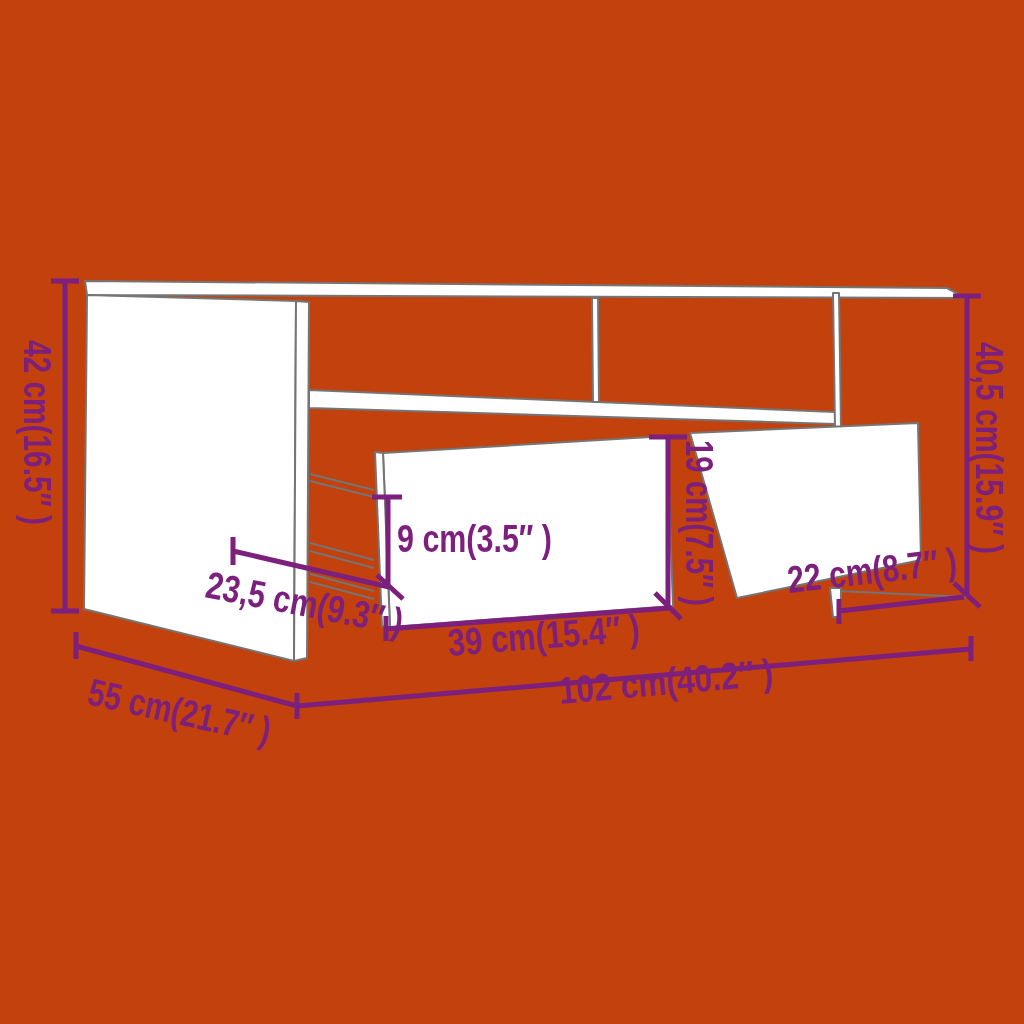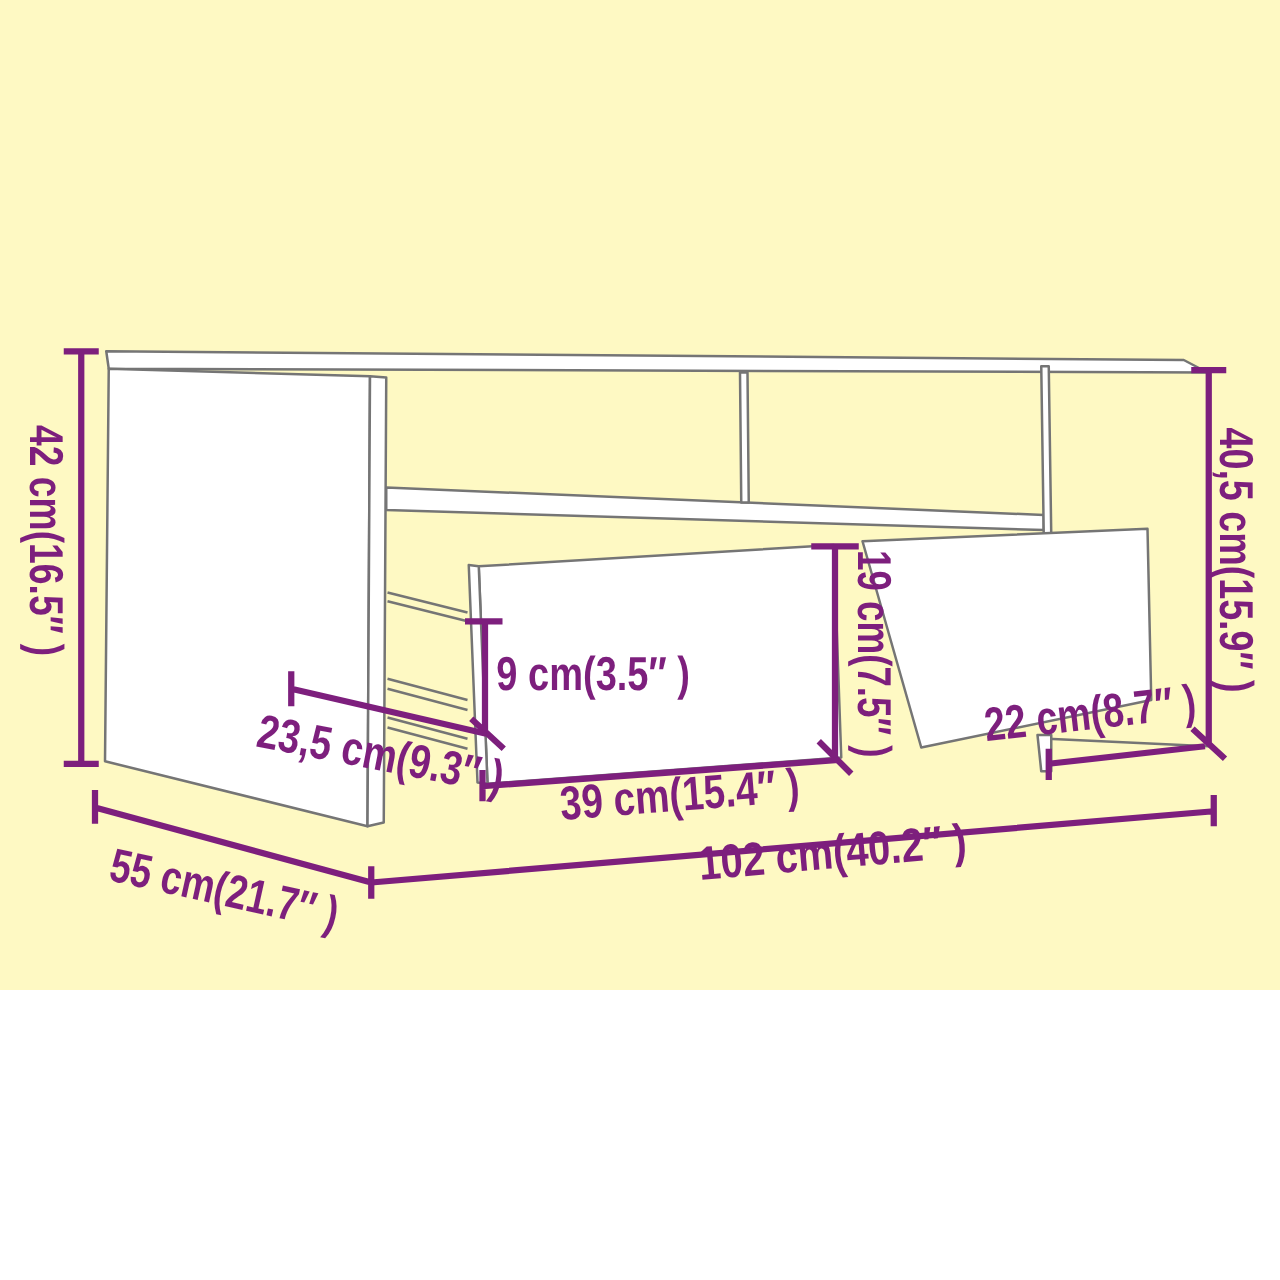--- a/index.html
+++ b/index.html
@@ -1,16 +1,16 @@
 <!DOCTYPE html>
 <html><head>
 <meta charset="utf-8">
 <style>
   html,body{margin:0;padding:0;background:#ffffff;}
-  .stage{width:1024px;height:792px;position:relative;background:#fef9c3;overflow:hidden;}
+  .stage{width:1024px;height:1024px;position:relative;background:#c2410c;overflow:hidden;}
   svg{display:block;}
   .outline{fill:none;stroke:#757575;stroke-width:2;stroke-linejoin:round;}
   .outline-f{fill:#ffffff;stroke:#757575;stroke-width:2;stroke-linejoin:round;}
   .dim{fill:none;stroke:#7D1F7D;stroke-width:5;stroke-linecap:butt;}
   .dim-label{fill:#7D1F7D;font-family:"Liberation Sans",sans-serif;
              font-weight:bold;font-size:38px;}
 </style>
 </head>
 <body>
 

